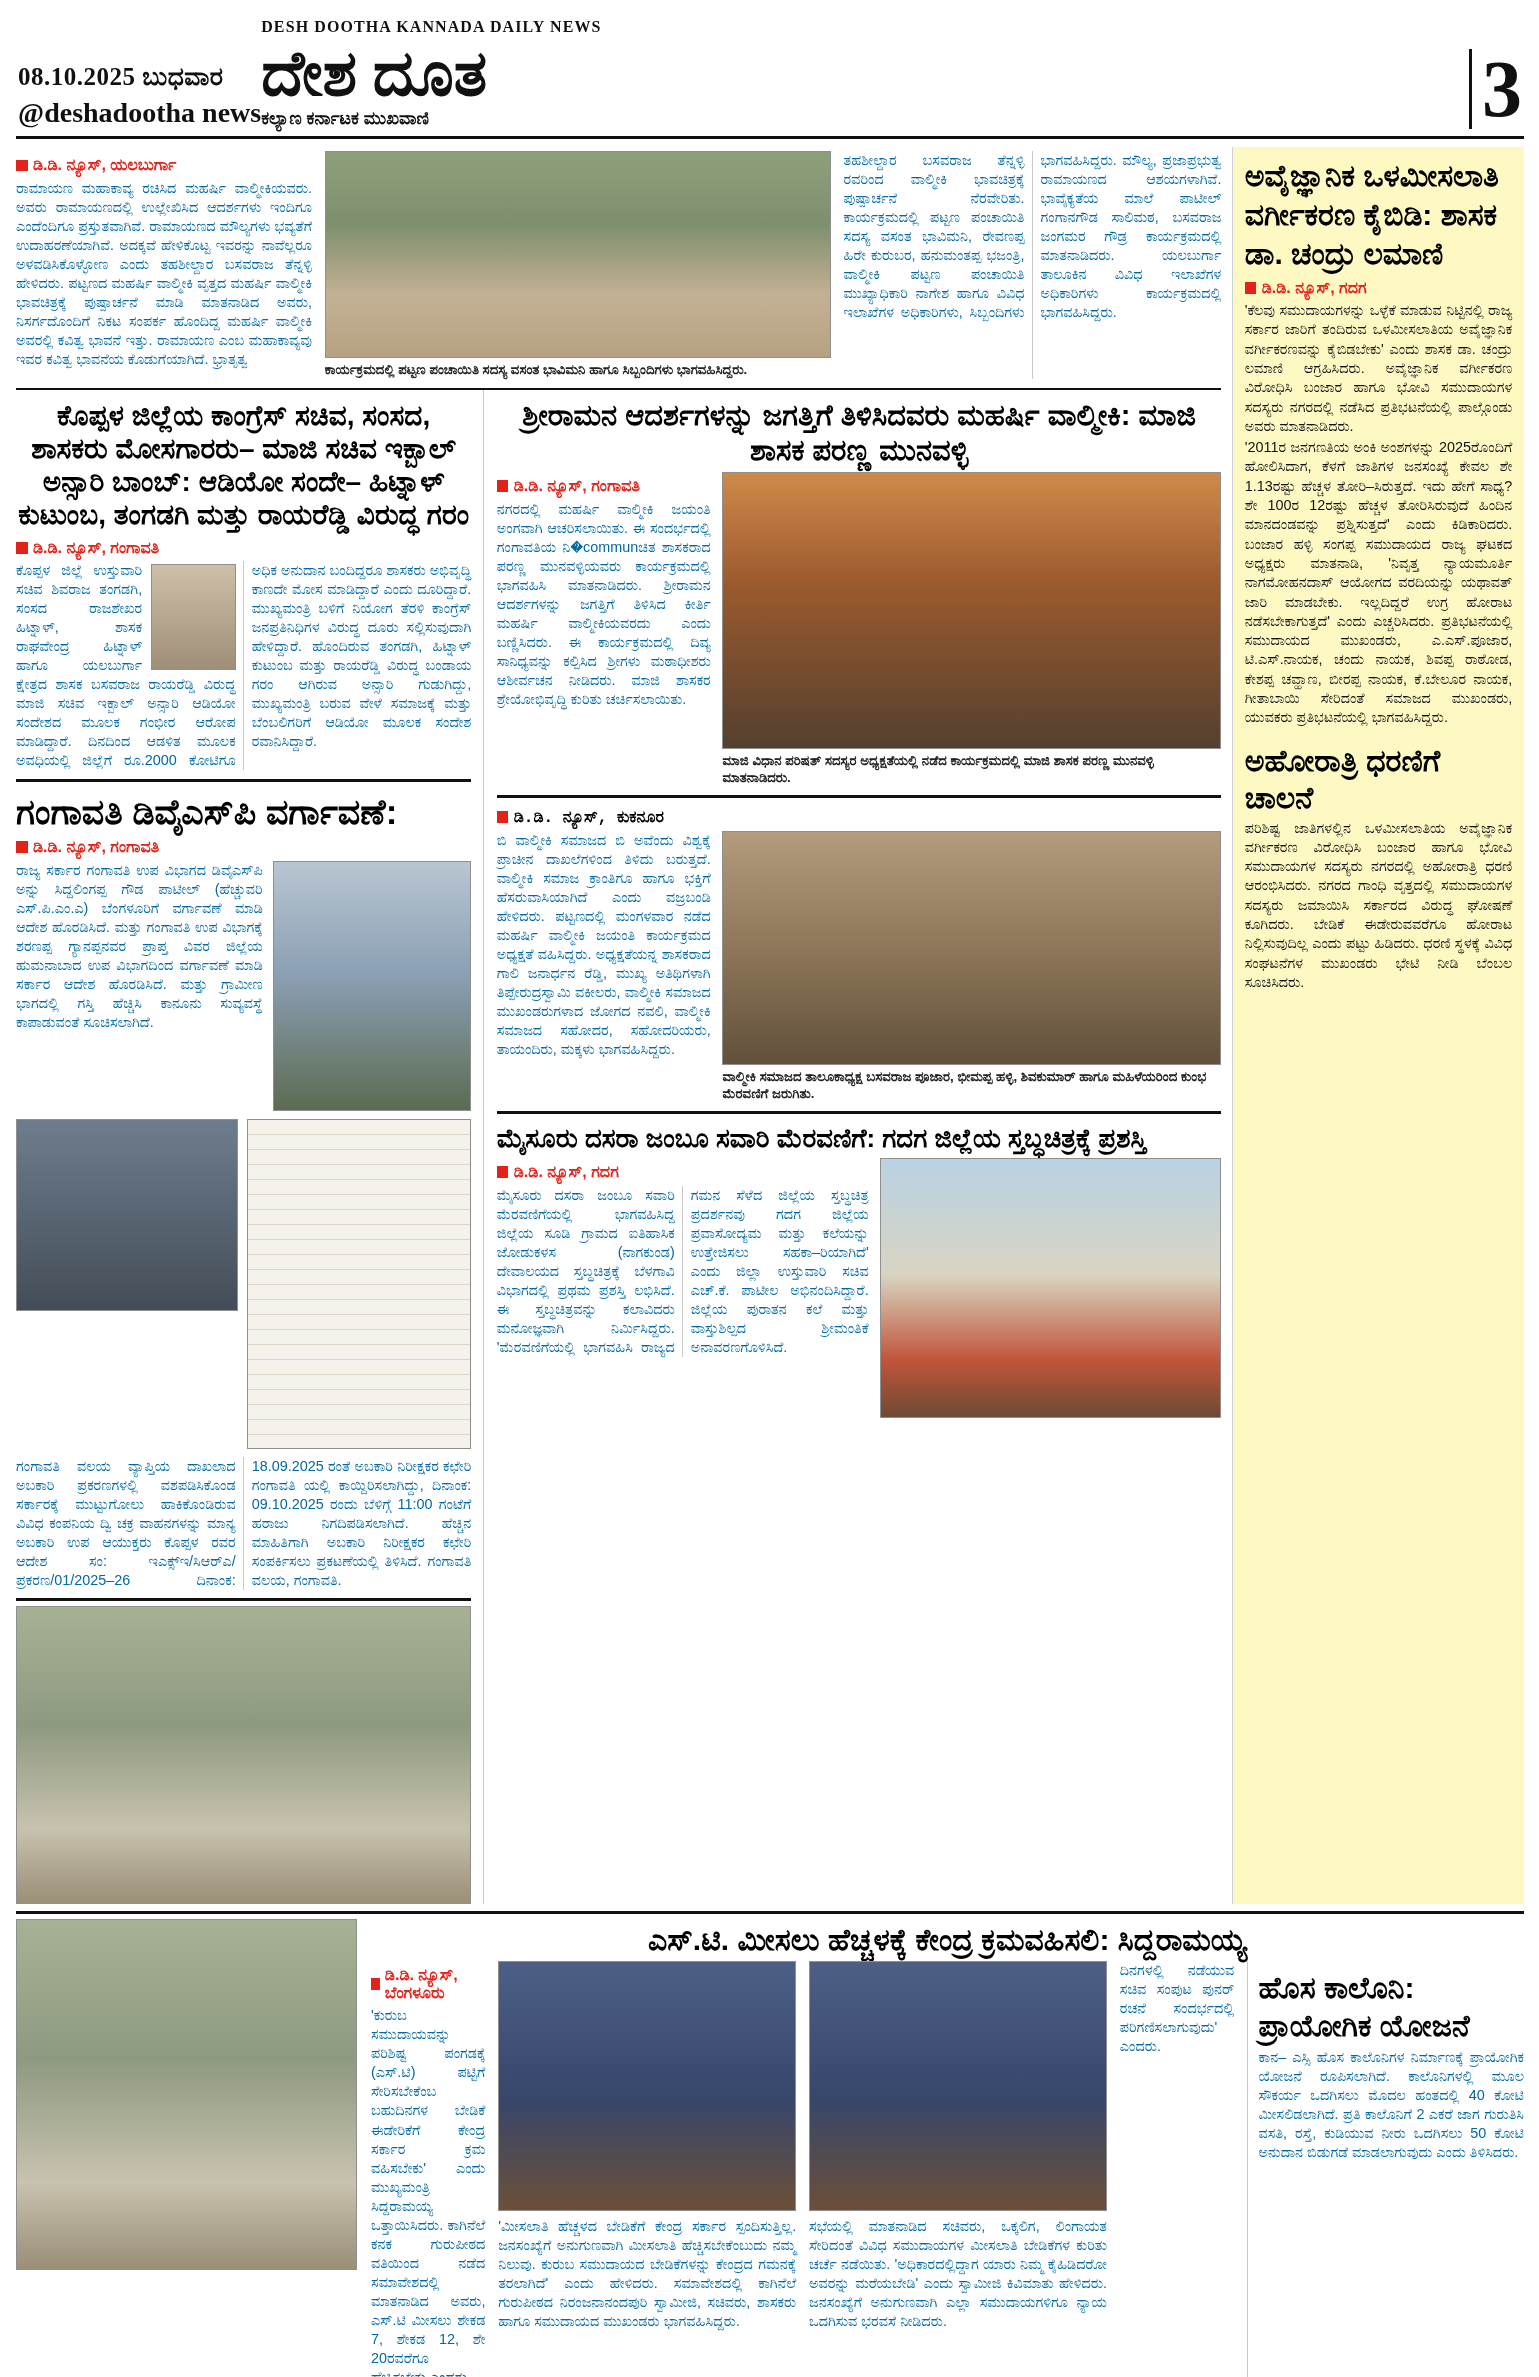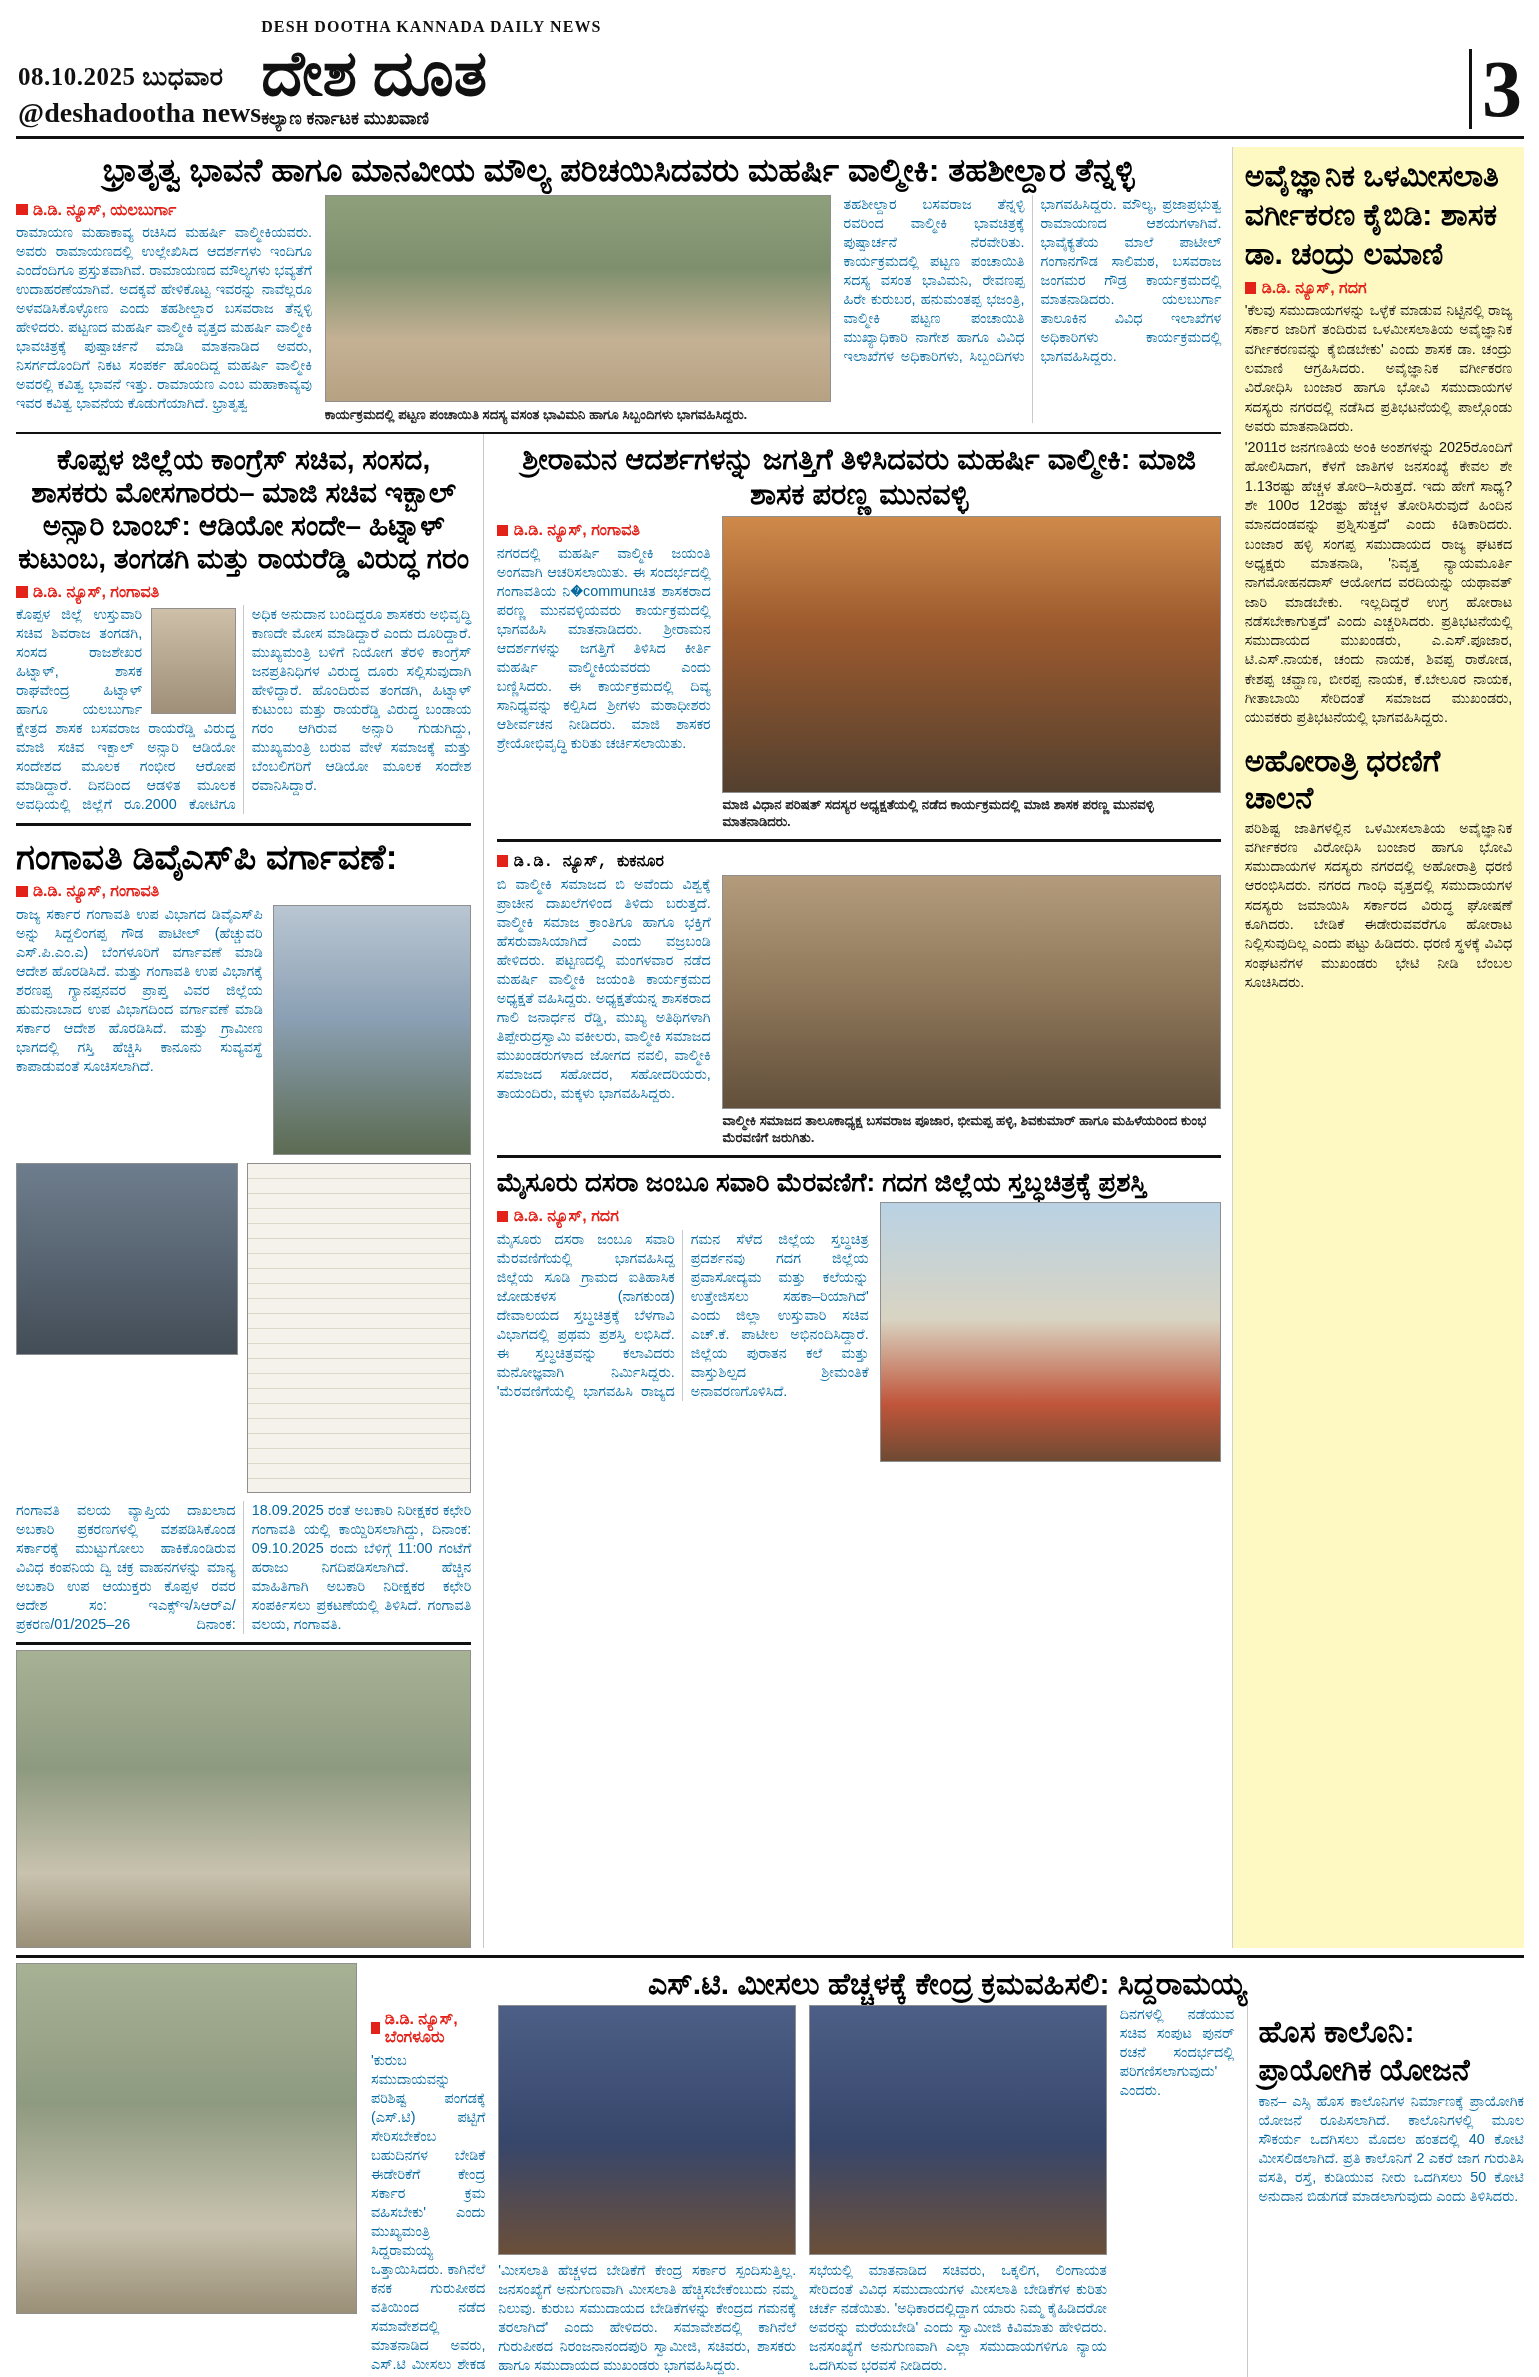--- a/index.html
+++ b/index.html
@@ -100,21 +100,20 @@
       <div class="mh-bar"></div>
       <div class="mh-pageno">3</div>
     </div>
   </header>
   <div class="head-rule"></div>
 
   <div class="upper-grid">
     <div>
 
       <section class="story">
-        <h1 class="hl lead-hl">ಭ್ರಾತೃತ್ವ ಭಾವನೆ ಹಾಗೂ ಮಾನವೀಯ ಮೌಲ್ಯ ಪರಿಚಯಿಸಿದವರು ಮಹರ್ಷಿ ವಾಲ್ಮೀಕಿ: ತಹಶೀಲ್ದಾರ ತೆನ್ನಳ್ಳಿ</h1>
         <div class="lead-flex">
           <div class="lead-colL">
             <div class="byline">
               <span class="sq" style="background: rgb(227, 34, 25);"></span>
               <span style="color: rgb(227, 34, 25);">ಡಿ.ಡಿ. ನ್ಯೂಸ್, ಯಲಬುರ್ಗಾ</span>
             </div>
             <div class="bodytext">ರಾಮಾಯಣ ಮಹಾಕಾವ್ಯ ರಚಿಸಿದ ಮಹರ್ಷಿ ವಾಲ್ಮೀಕಿಯವರು. ಅವರು ರಾಮಾಯಣದಲ್ಲಿ ಉಲ್ಲೇಖಿಸಿದ ಆದರ್ಶಗಳು ಇಂದಿಗೂ ಎಂದೆಂದಿಗೂ ಪ್ರಸ್ತುತವಾಗಿವೆ. ರಾಮಾಯಣದ ಮೌಲ್ಯಗಳು ಭವ್ಯತೆಗೆ ಉದಾಹರಣೆಯಾಗಿವೆ. ಅದಕ್ಕವೆ ಹೇಳಿಕೊಟ್ಟ ಇವರನ್ನು ನಾವೆಲ್ಲರೂ ಅಳವಡಿಸಿಕೊಳ್ಳೋಣ ಎಂದು ತಹಶೀಲ್ದಾರ ಬಸವರಾಜ ತೆನ್ನಳ್ಳಿ ಹೇಳಿದರು. ಪಟ್ಟಣದ ಮಹರ್ಷಿ ವಾಲ್ಮೀಕಿ ವೃತ್ತದ ಮಹರ್ಷಿ ವಾಲ್ಮೀಕಿ ಭಾವಚಿತ್ರಕ್ಕೆ ಪುಷ್ಪಾರ್ಚನೆ ಮಾಡಿ ಮಾತನಾಡಿದ ಅವರು, ನಿಸರ್ಗದೊಂದಿಗೆ ನಿಕಟ ಸಂಪರ್ಕ ಹೊಂದಿದ್ದ ಮಹರ್ಷಿ ವಾಲ್ಮೀಕಿ ಅವರಲ್ಲಿ ಕವಿತ್ವ ಭಾವನೆ ಇತ್ತು. ರಾಮಾಯಣ ಎಂಬ ಮಹಾಕಾವ್ಯವು ಇವರ ಕವಿತ್ವ ಭಾವನೆಯ ಕೊಡುಗೆಯಾಗಿದೆ. ಭ್ರಾತೃತ್ವ</div>
           </div>
           <div class="lead-photo-wrap">
             <div class="photo lead-photo"></div>

